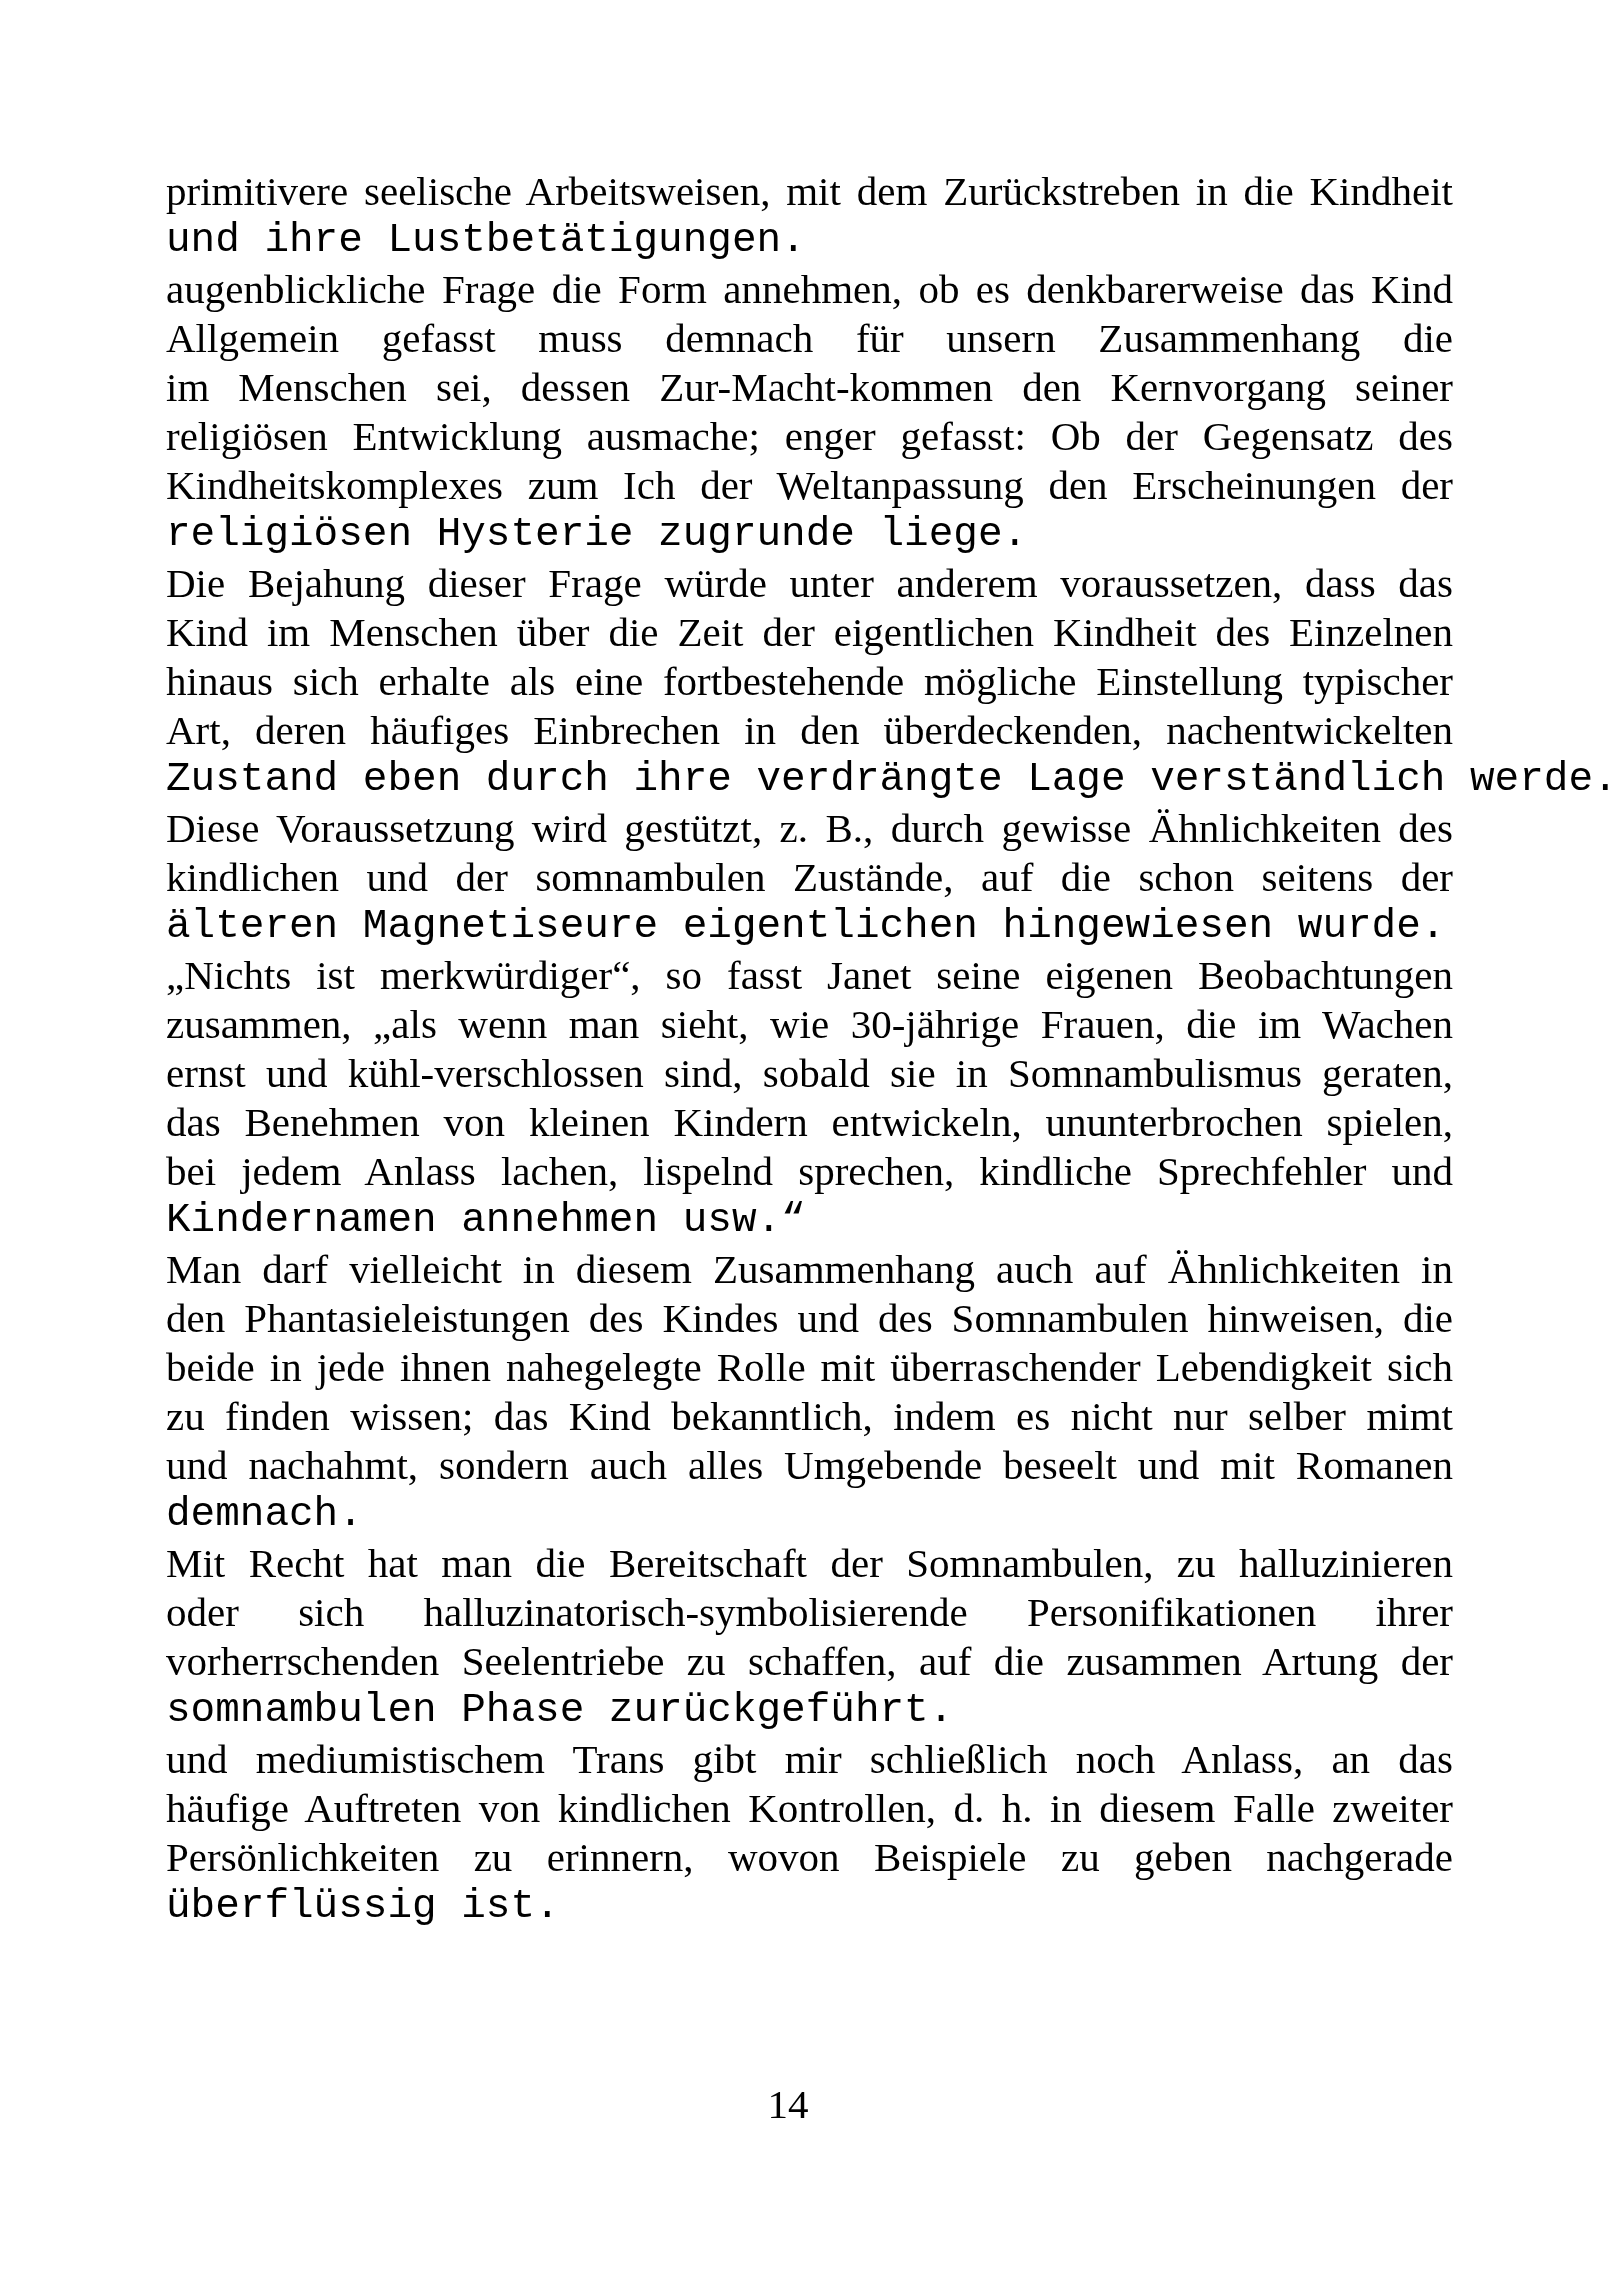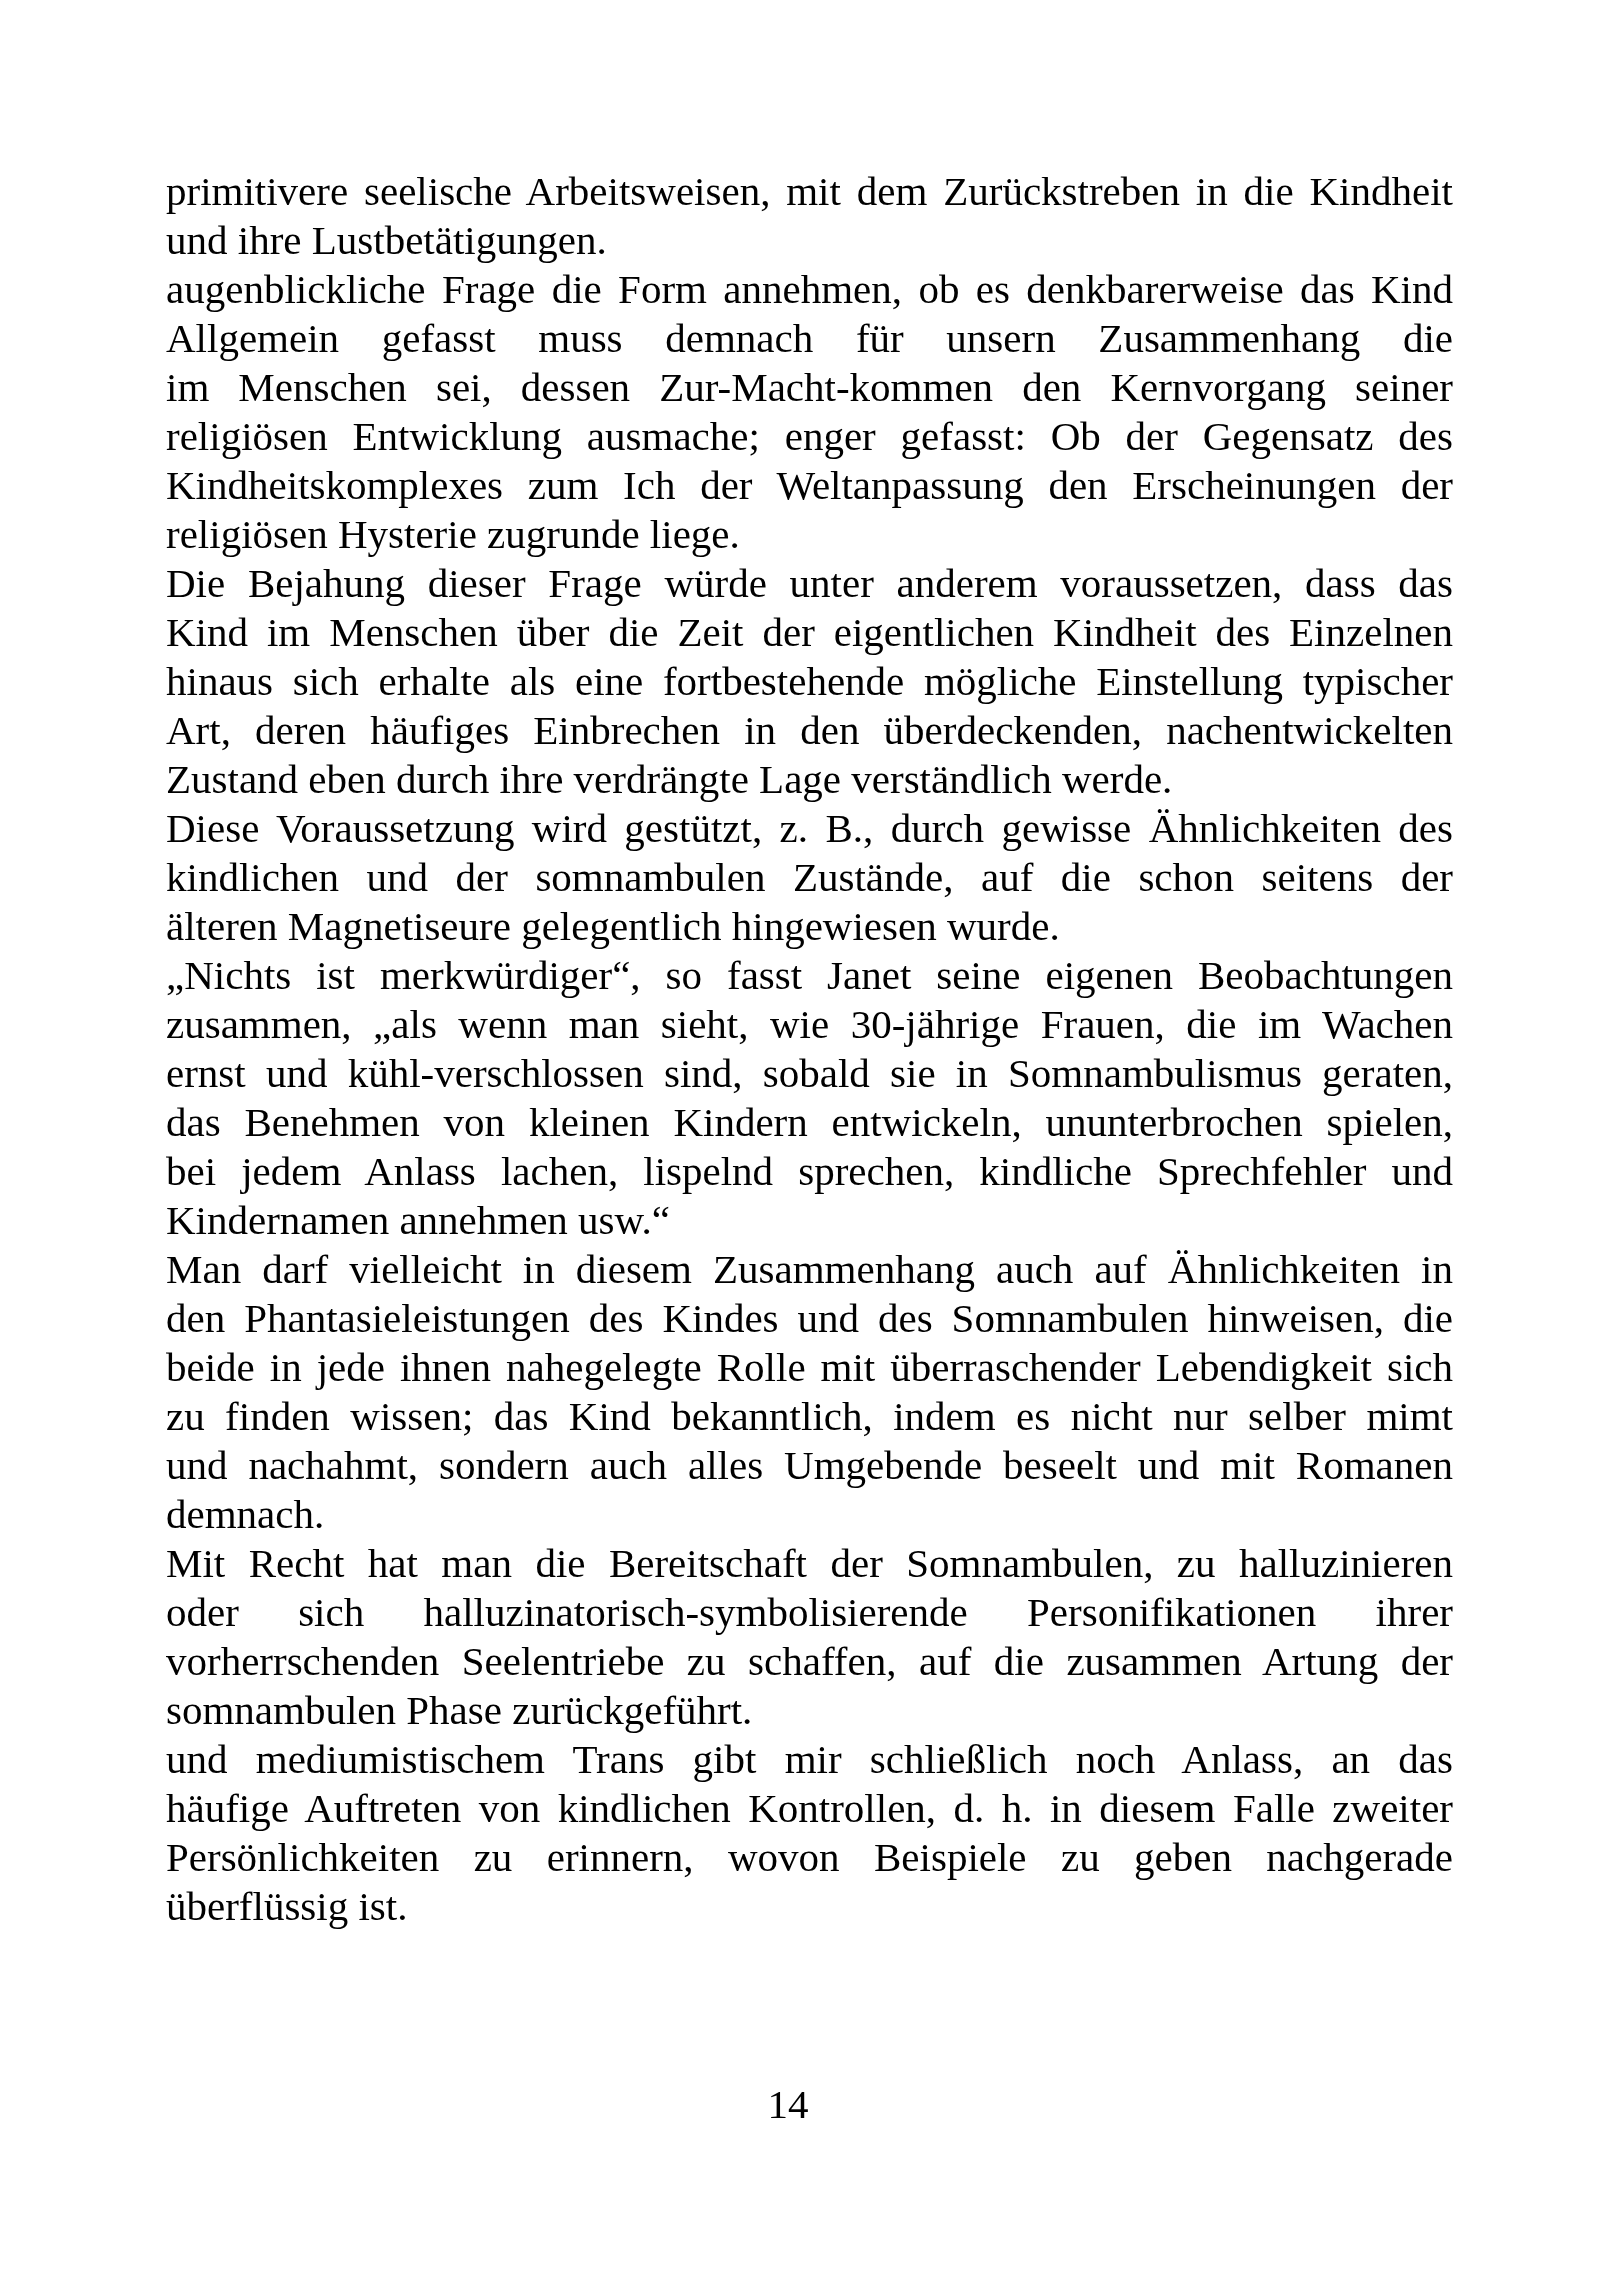--- a/index.html
+++ b/index.html
@@ -36,20 +36,21 @@
       display: block;
       white-space: nowrap;
       height: 49px;
       text-align: justify;
       text-align-last: justify;
       overflow: visible;
     }
     .line.last {
       text-align: right;
       text-align-last: left;
+      font-family: Liberation Mono, monospace;
     }
     .page-number {
       position: absolute;
       left: 0;
       width: 1576px;
       top: 2080px;
       text-align: center;
       font-family: "Liberation Serif", "DejaVu Serif", serif;
       font-size: 41px;
       line-height: 49px;
@@ -80,21 +81,21 @@
       <span class="line">Die Bejahung dieser Frage würde unter anderem voraussetzen, dass das</span>
       <span class="line">Kind im Menschen über die Zeit der eigentlichen Kindheit des Einzelnen</span>
       <span class="line">hinaus sich erhalte als eine fortbestehende mögliche Einstellung typischer</span>
       <span class="line">Art, deren häufiges Einbrechen in den überdeckenden, nachentwickelten</span>
       <span class="line last">Zustand eben durch ihre verdrängte Lage verständlich werde.</span>
     </div>
 
     <div class="paragraph">
       <span class="line">Diese Voraussetzung wird gestützt, z. B., durch gewisse Ähnlichkeiten des</span>
       <span class="line">kindlichen und der somnambulen Zustände, auf die schon seitens der</span>
-      <span class="line last">älteren Magnetiseure gelegentlich hingewiesen wurde.</span>
+      <span class="line last">älteren Magnetiseure eigentlichen hingewiesen wurde.</span>
     </div>
 
     <div class="paragraph">
       <span class="line">„Nichts ist merkwürdiger“, so fasst Janet seine eigenen Beobachtungen</span>
       <span class="line">zusammen, „als wenn man sieht, wie 30-jährige Frauen, die im Wachen</span>
       <span class="line">ernst und kühl-verschlossen sind, sobald sie in Somnambulismus geraten,</span>
       <span class="line">das Benehmen von kleinen Kindern entwickeln, ununterbrochen spielen,</span>
       <span class="line">bei jedem Anlass lachen, lispelnd sprechen, kindliche Sprechfehler und</span>
       <span class="line last">Kindernamen annehmen usw.“</span>
     </div>

